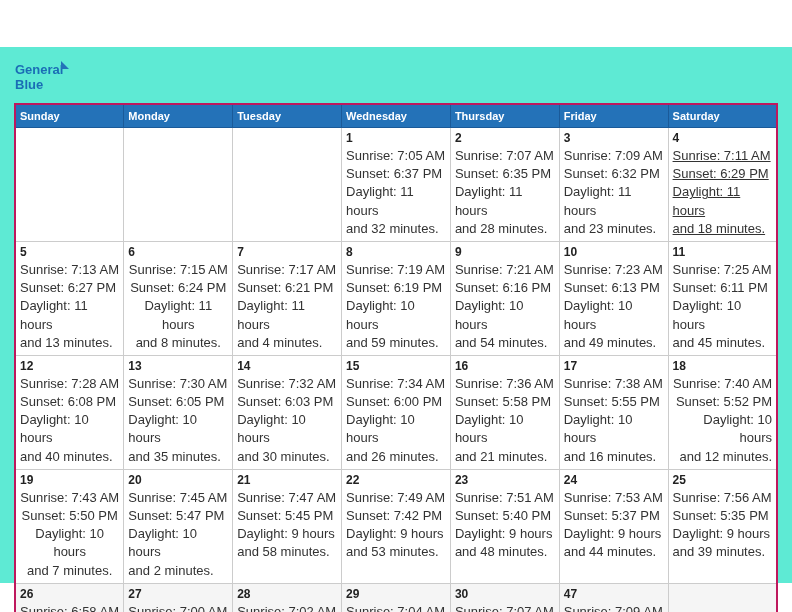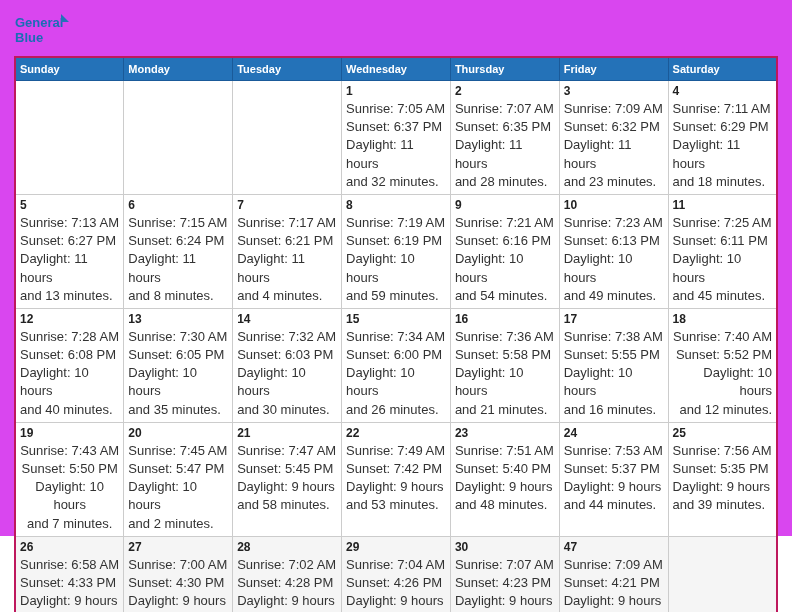--- a/index.html
+++ b/index.html
@@ -6,24 +6,25 @@
     body {
       font-family: Arial, sans-serif;
       background: #fff;
       width: 792px;
       height: 612px;
       overflow: hidden;
     }
     .page {
       width: 792px;
       height: 536px;
-      background: #d946ef;
+      background: #5eead4;
       display: flex;
       flex-direction: column;
       padding: 10px 14px 10px 14px;
+      margin-top: 47px;
     }
     .header {
       display: flex;
       justify-content: space-between;
       align-items: flex-start;
       margin-bottom: 8px;
     }
     .logo {
       display: flex;
       align-items: center;
@@ -137,37 +138,37 @@
           </td>
           <td>
             <span class="day-number">3</span>
             <div class="day-info" style="white-space: pre-line;">Sunrise: 7:09 AM
 Sunset: 6:32 PM
 Daylight: 11 hours
 and 23 minutes.</div>
           </td>
           <td>
             <span class="day-number">4</span>
-            <div class="day-info" style="white-space: pre-line;">Sunrise: 7:11 AM
+            <div class="day-info" style="white-space: pre-line; text-decoration: underline;">Sunrise: 7:11 AM
 Sunset: 6:29 PM
 Daylight: 11 hours
 and 18 minutes.</div>
           </td>
         </tr>
         <tr>
           <td>
             <span class="day-number">5</span>
             <div class="day-info" style="white-space: pre-line;">Sunrise: 7:13 AM
 Sunset: 6:27 PM
 Daylight: 11 hours
 and 13 minutes.</div>
           </td>
           <td>
             <span class="day-number">6</span>
-            <div class="day-info" style="white-space: pre-line;">Sunrise: 7:15 AM
+            <div class="day-info" style="white-space: pre-line; text-align: center;">Sunrise: 7:15 AM
 Sunset: 6:24 PM
 Daylight: 11 hours
 and 8 minutes.</div>
           </td>
           <td>
             <span class="day-number">7</span>
             <div class="day-info" style="white-space: pre-line;">Sunrise: 7:17 AM
 Sunset: 6:21 PM
 Daylight: 11 hours
 and 4 minutes.</div>

